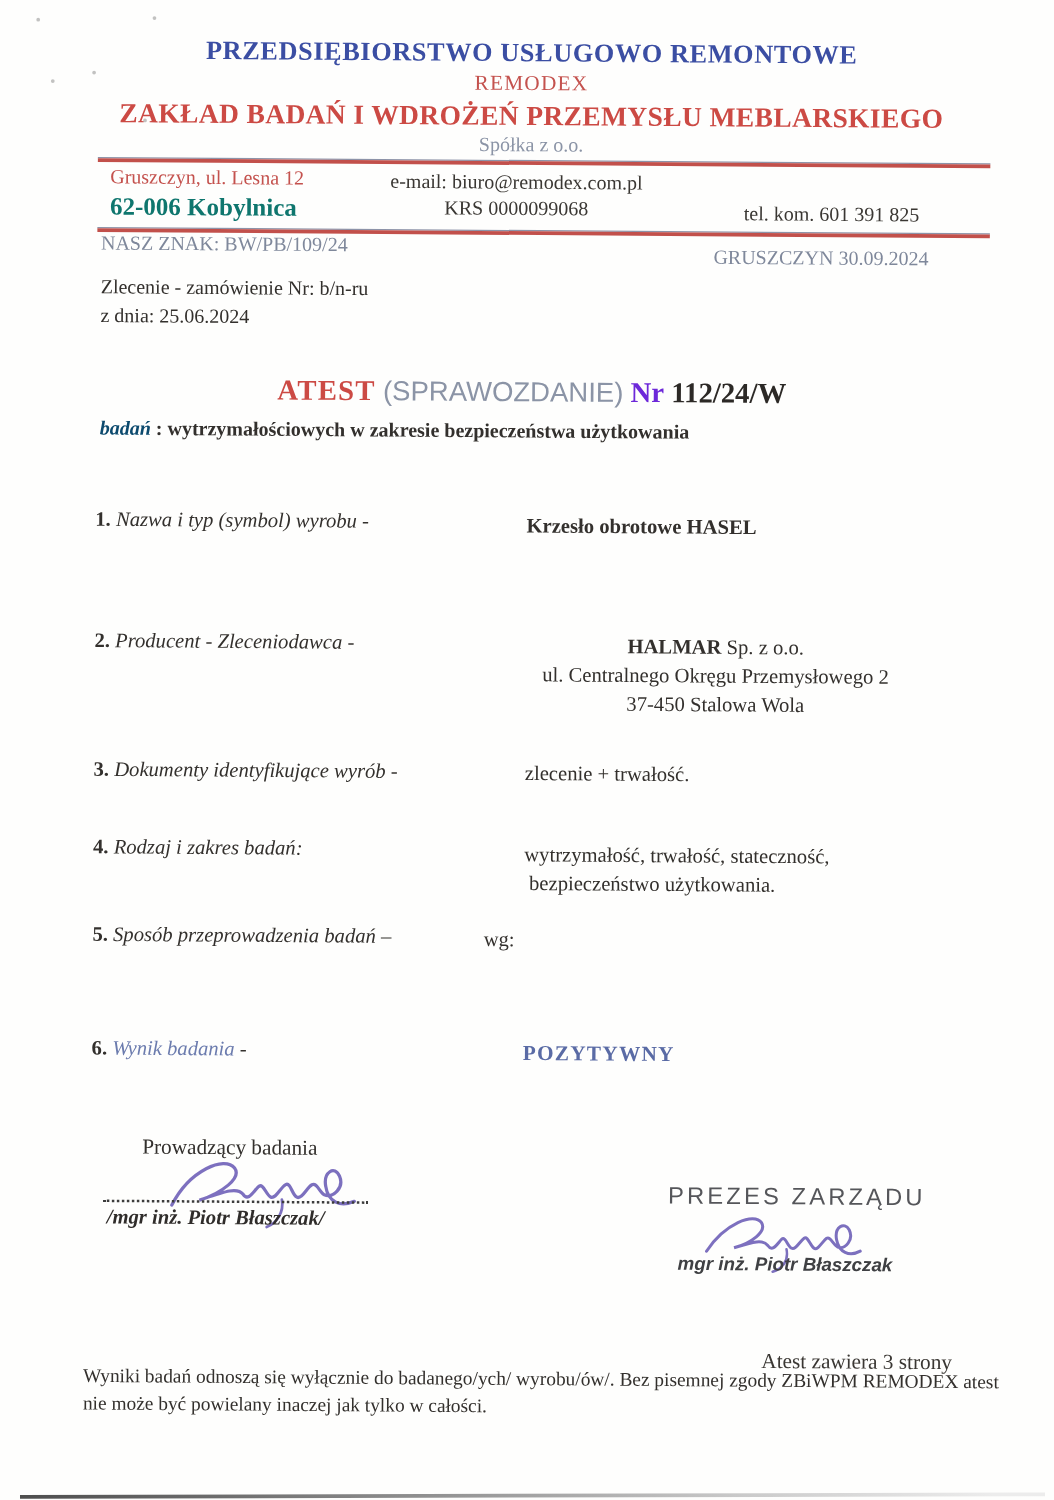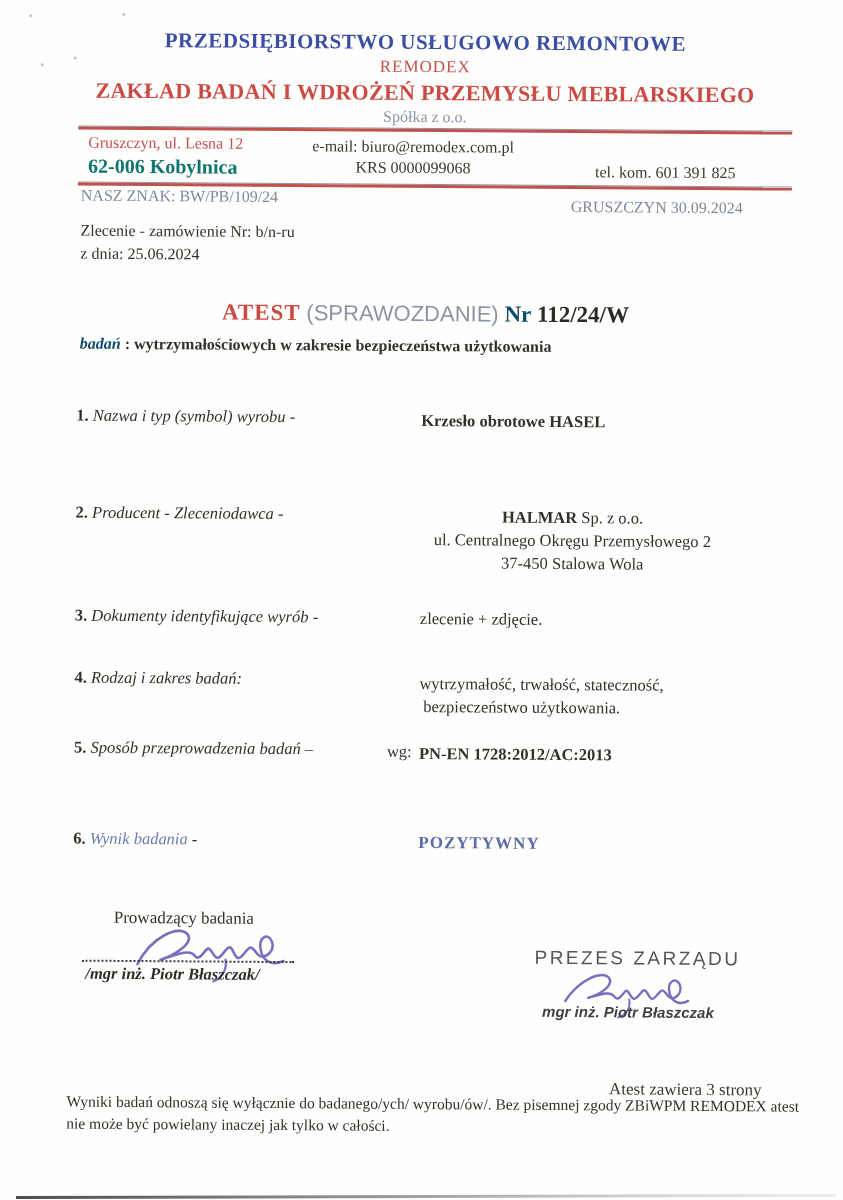--- a/index.html
+++ b/index.html
@@ -39,21 +39,21 @@
 
   .naszznak{left:78px;top:189px;font-size:16px;color:#7f889b;}
   .placedate{left:568px;top:197px;font-size:16px;color:#7f889b;}
 
   .order1{left:78px;top:224px;font-size:16px;}
   .order2{left:78px;top:247px;font-size:16px;}
 
   .title{top:301px;left:0;width:843px;text-align:center;font-size:23px;padding-left:2px;}
   .title .atest{color:#cc4a44;font-weight:bold;letter-spacing:1px;}
   .title .spra{color:#8b94a6;font-family:"Liberation Sans",sans-serif;font-size:22px;}
-  .title .nr{color:#0c4a6e;font-weight:bold;}
+  .title .nr{color:#6d28d9;font-weight:bold;}
   .title .num{color:#2c2926;font-weight:bold;}
 
   .subtitle{left:78px;top:337px;font-size:16px;font-weight:bold;}
   .subtitle .lead{color:#0c4a6e;font-style:italic;}
 
   .item-label{font-size:16.5px;}
   .item-label .num{font-weight:bold;font-style:normal;}
   .item-label .lbl{font-style:italic;}
   .val{font-size:16.5px;}
   .bold{font-weight:bold;margin-top:48px;}
@@ -152,38 +152,37 @@
   <div class="abs val i2v">
     <div><span class="bold">HALMAR</span><span> Sp. z o.o.</span></div>
     <div>ul. Centralnego Okręgu Przemysłowego 2</div>
     <div>37-450 Stalowa Wola</div>
   </div>
 
   <div class="abs item-label i3l">
     <span class="num">3.</span>
     <span class="lbl">Dokumenty identyfikujące wyrób -</span>
   </div>
-  <div class="abs val i3v">zlecenie + zdjęcie.</div>
+  <div class="abs val i3v">zlecenie + trwałość.</div>
 
   <div class="abs item-label i4l">
     <span class="num">4.</span>
     <span class="lbl">Rodzaj i zakres badań:</span>
   </div>
   <div class="abs val i4v">
     <div>wytrzymałość,  trwałość, stateczność,</div>
     <div class="l2">bezpieczeństwo użytkowania.</div>
   </div>
 
   <div class="abs item-label i5l">
     <span class="num">5.</span>
     <span class="lbl">Sposób przeprowadzenia badań –</span>
   </div>
   <div class="abs i5wg">wg:</div>
   <div class="abs val i5v">
-    <div>PN-EN 1728:2012/AC:2013</div>
   </div>
 
   <div class="abs item-label i6l">
     <span class="num">6.</span>
     <span class="lbl">Wynik  badania </span><span>-</span>
   </div>
   <div class="abs i6v">POZYTYWNY</div>
 
   <div class="abs sig-left-role">Prowadzący badania</div>
   <div class="abs sig-left-svg">

